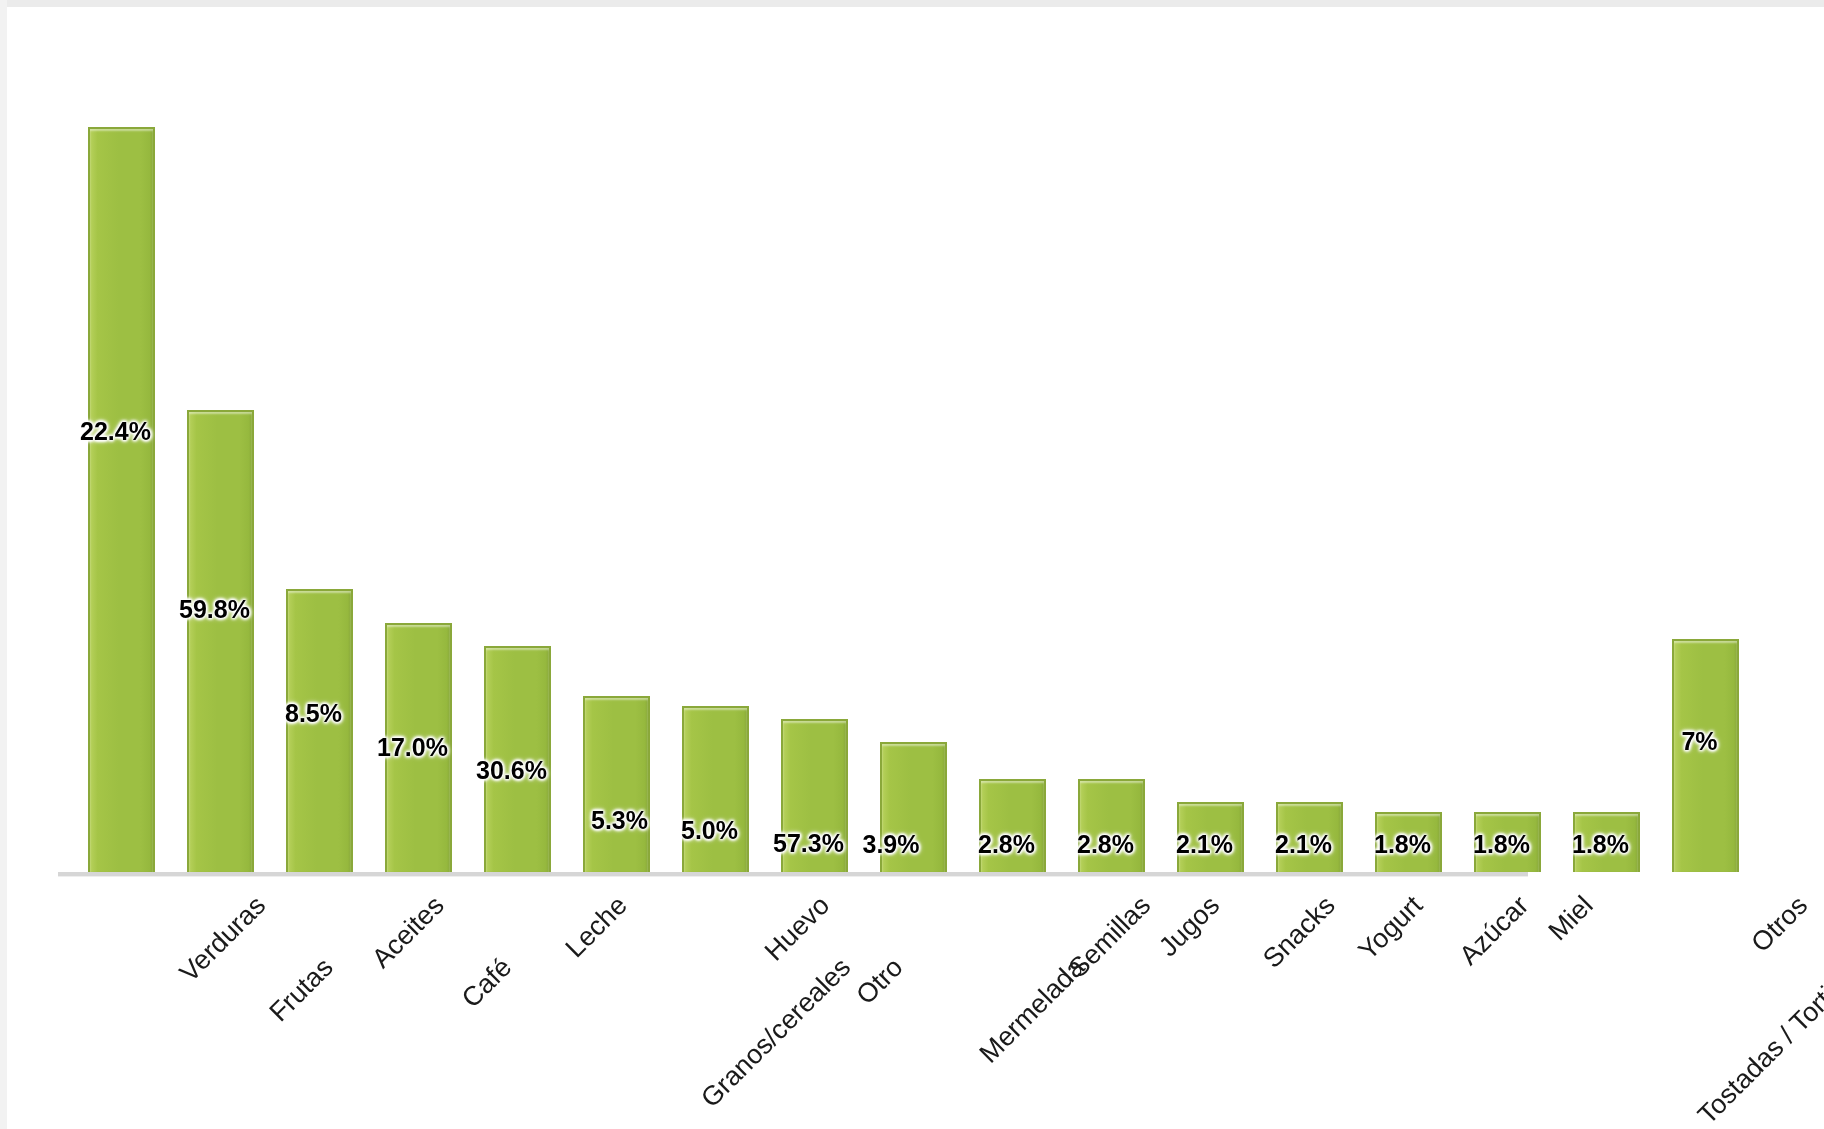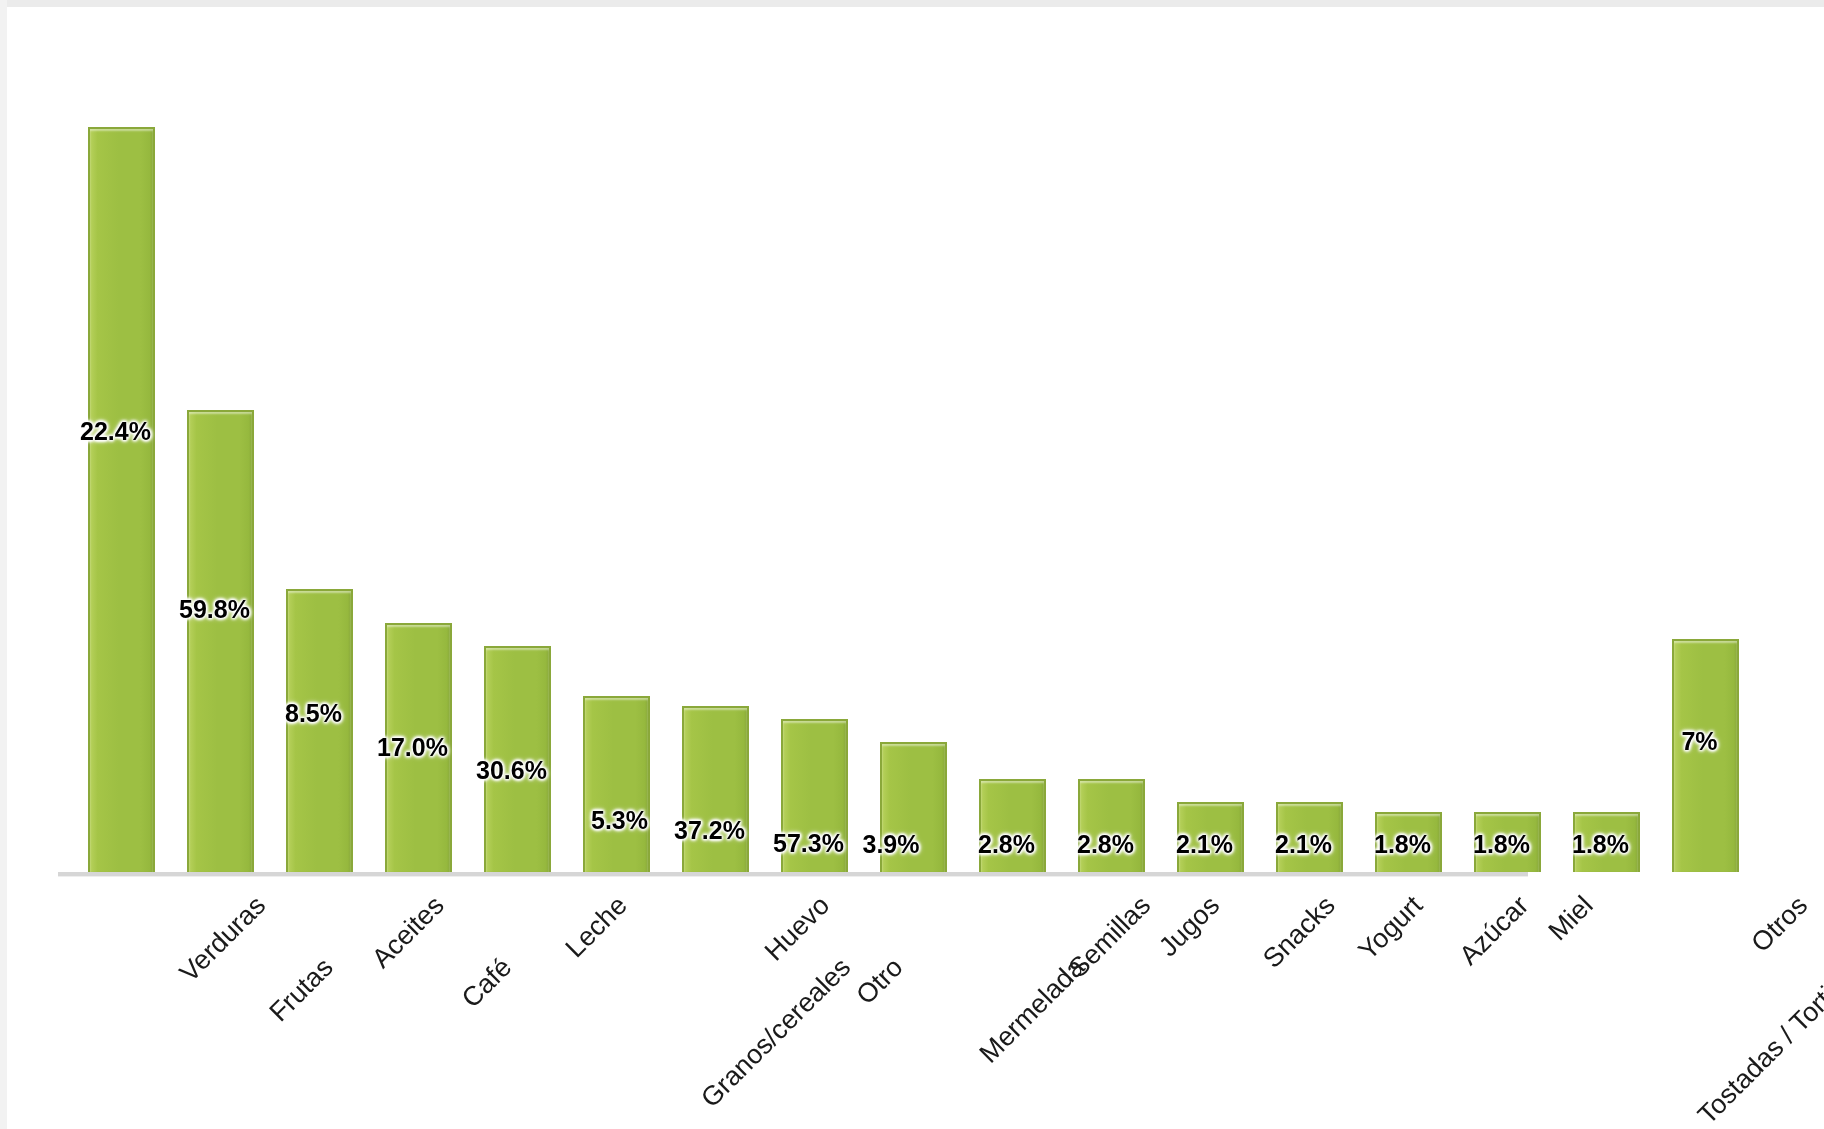--- a/index.html
+++ b/index.html
@@ -104,21 +104,21 @@
       <div class="bar" style="left: 385px; width: 67px; height: 249px; top: 623px;"></div>
       <div class="value-label" style="width: 120px; left: 352.5px; top: 733px;">17.0%</div>
       <div class="cat-label" style="left: 438.5px; top: 952px;">Café</div>
       <div class="bar" style="left: 484px; width: 67px; height: 226px; top: 646px;"></div>
       <div class="value-label" style="width: 120px; left: 451.5px; top: 756px;">30.6%</div>
       <div class="cat-label" style="left: 537.5px; top: 890px;">Leche</div>
       <div class="bar" style="left: 583px; width: 67px; height: 176px; top: 696px;"></div>
       <div class="value-label" style="width: 120px; left: 550.5px; top: 806px; margin-left: 9px;">5.3%</div>
       <div class="cat-label" style="left: 636.5px; top: 952px;">Granos/cereales</div>
       <div class="bar" style="left: 682px; width: 67px; height: 166px; top: 706px;"></div>
-      <div class="value-label" style="width: 120px; left: 649.5px; top: 816px;">37.2%</div>
+      <div class="value-label" style="width: 120px; left: 649.5px; top: 816px;">5.0%</div>
       <div class="cat-label" style="left: 735.5px; top: 890px;">Huevo</div>
       <div class="bar" style="left: 781px; width: 67px; height: 153px; top: 719px;"></div>
       <div class="value-label" style="width: 120px; left: 748.5px; top: 829px;">57.3%</div>
       <div class="cat-label" style="left: 834.5px; top: 952px;">Otro</div>
       <div class="bar" style="left: 880px; width: 67px; height: 130px; top: 742px;"></div>
       <div class="value-label" style="width: 120px; left: 831px; top: 830px;">3.9%</div>
       <div class="cat-label" style="left: 933.5px; top: 952px;">Mermelada</div>
       <div class="bar" style="left: 979px; width: 67px; height: 93px; top: 779px;"></div>
       <div class="value-label" style="width: 120px; left: 946.5px; top: 830px;">2.8%</div>
       <div class="cat-label" style="left: 1032.5px; top: 890px;">Semillas</div>

